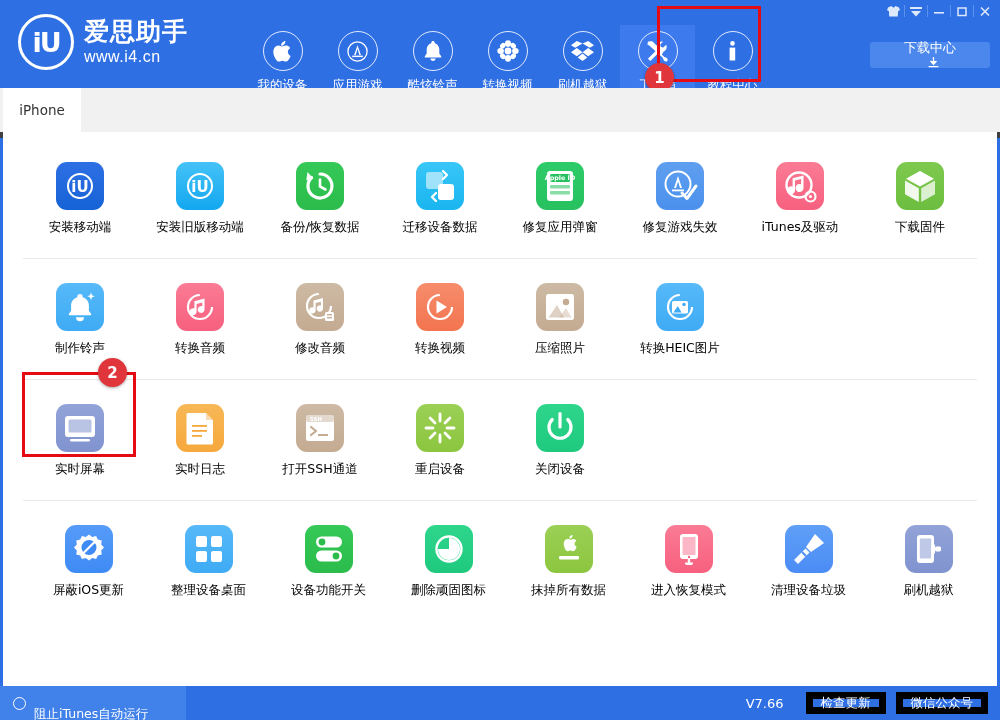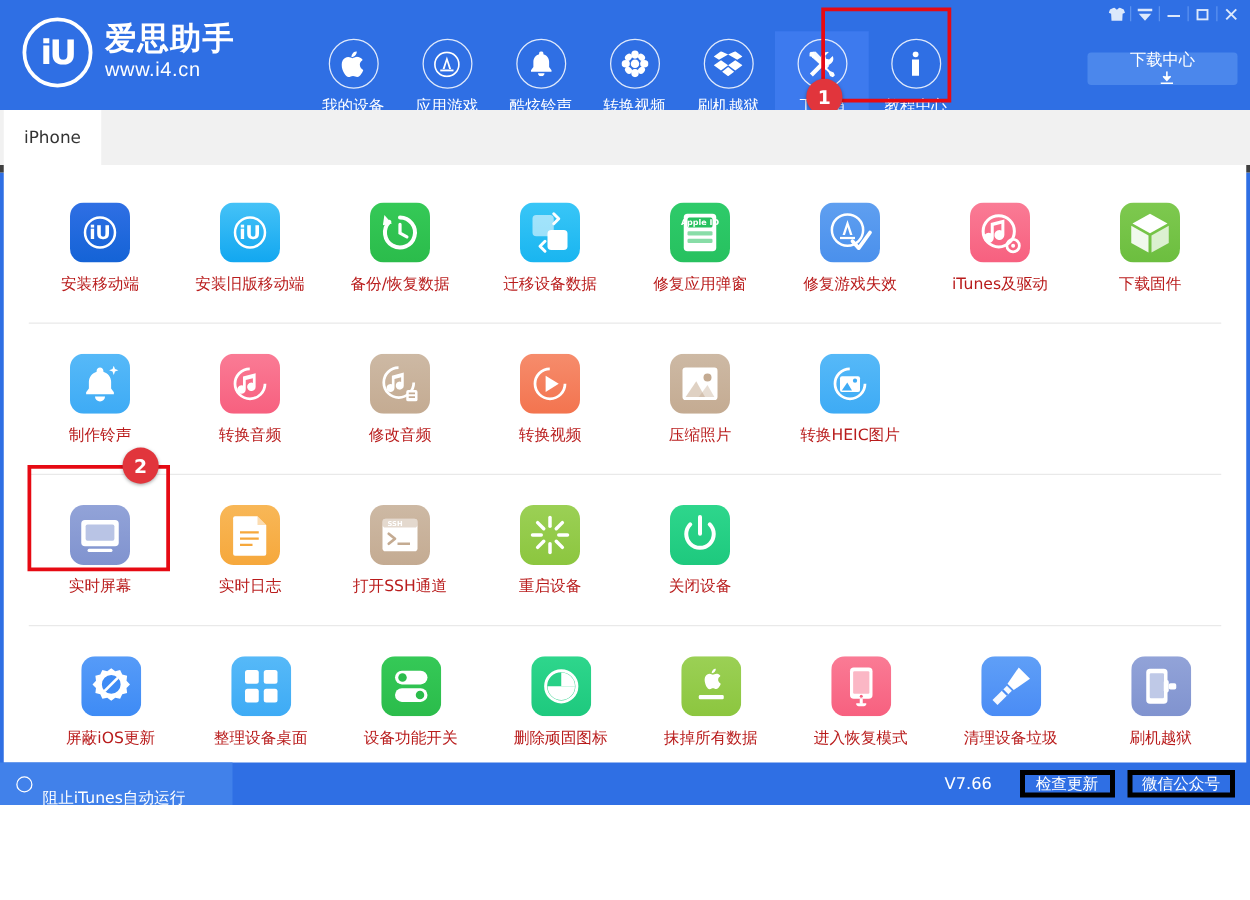--- a/index.html
+++ b/index.html
@@ -3,21 +3,21 @@
 <meta charset="utf-8">
 <style>
   html,body{margin:0;padding:0;}
   body{
     width:1000px;height:720px;
     font-family:"Liberation Sans","DejaVu Sans",sans-serif;
     background:#ffffff;
     overflow:hidden;
     -webkit-font-smoothing:antialiased;
   }
-  #app{position:relative;width:1000px;height:644px;background:#2f6fe4;}
+  #app{position:relative;width:1000px;height:720px;background:#2f6fe4;}
 
   
   .header{
     position:absolute;left:0;top:0;width:1000px;height:88px;
     background:#2f6fe4;
   }
   .brand{
     position:absolute;left:18px;top:14px;display:flex;align-items:center;
   }
   .brand-logo{
@@ -107,21 +107,21 @@
     display:flex;flex-direction:column;align-items:center;
     cursor:pointer;position:relative;
   }
   .tile{
     width:48px;height:48px;border-radius:11px;
     display:flex;align-items:center;justify-content:center;
     color:#fff;
   }
   .tile svg{display:block;}
   .cell-label{
-    margin-top:9px;font-size:12.5px;color:#b91c1c;white-space:nowrap;
+    margin-top:9px;font-size:12.5px;color:#000000;white-space:nowrap;
     font-family:"DejaVu Sans","Liberation Sans",sans-serif;
   }
   .divider{height:1px;background:#e9e9e9;margin:0 20px;}
 
   
   .footer{
     position:absolute;left:0;bottom:0;width:1000px;height:34px;
     background:#2f6fe4;display:flex;align-items:center;
   }
   .footer-left{
@@ -139,21 +139,21 @@
     margin-top:22px;
   }
   .footer-right{
     margin-left:auto;display:flex;align-items:center;padding-right:12px;
   }
   .version{
     color:#ffffff;font-size:13px;margin-right:12px;
     font-family:"DejaVu Sans","Liberation Sans",sans-serif;
   }
   .fbtn{
-    height:22px;min-width:76px;padding:0 8px;border:4px solid #000000;
+    height:22px;min-width:76px;padding:0 8px;border:7px solid #000000;
     color:#ffffff;font-size:12.5px;display:flex;align-items:center;justify-content:center;
     margin-left:10px;cursor:pointer;box-sizing:border-box;
     font-family:"DejaVu Sans","Liberation Sans",sans-serif;
   }
 </style>
 </head>
 <body>
 
 <div id="app">
 

